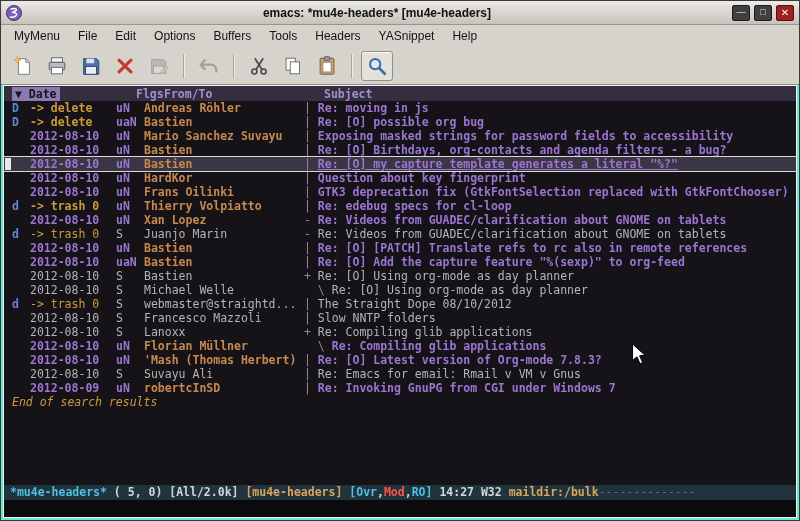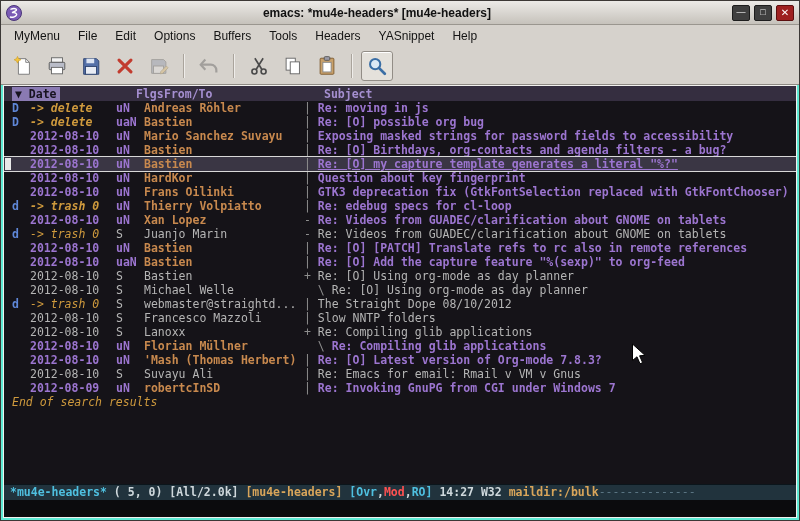--- a/index.html
+++ b/index.html
@@ -46,21 +46,21 @@
   .row{height:14px;display:flex;align-items:center;padding-left:8px;white-space:pre;overflow:hidden;position:relative;}
   .c-mark{width:18px;flex:0 0 auto;color:var(--mark);font-weight:bold;}
   .c-date{width:86px;flex:0 0 auto;overflow:hidden;}
   .c-flags{width:28px;flex:0 0 auto;overflow:hidden;}
   .c-from{width:160px;flex:0 0 auto;overflow:hidden;}
   .c-subject{flex:1;overflow:hidden;white-space:pre;}
   .sep-glyph{color:var(--sep);white-space:pre;}
   .row.unread .c-date,.row.unread .c-flags,.row.unread .subject-text{color:var(--violet);font-weight:bold;}
   .row.unread .c-from{color:var(--orange);font-weight:bold;}
   .row.seen .c-date,.row.seen .c-flags,.row.seen .c-from,.row.seen .subject-text{color:var(--seen);}
-  .row .c-date.action{color:var(--action);font-style:italic;}
+  .row .c-date.action{color:var(--action);}
   .row.current{background:#3a3644;box-shadow:0 -1px 0 #d8d8d8,0 1px 0 #d8d8d8;z-index:2;}
   .row.current .subject-text{text-decoration:underline;}
   .cursor-block{position:absolute;left:1px;top:1px;width:6px;height:12px;background:#e9e9e9;}
 
   .eor{height:14px;flex:0 0 auto;padding-left:8px;color:var(--action);font-style:italic;white-space:pre;}
   .filler{flex:1;}
 
   .modeline{height:16px;flex:0 0 auto;background:var(--mlbg);border-top:1px solid #0b151b;display:flex;align-items:flex-start;padding:0 6px;white-space:pre;overflow:hidden;font-weight:bold;}
   .ml{white-space:pre;}
   .ml-cyan{color:var(--mlcyan);}

